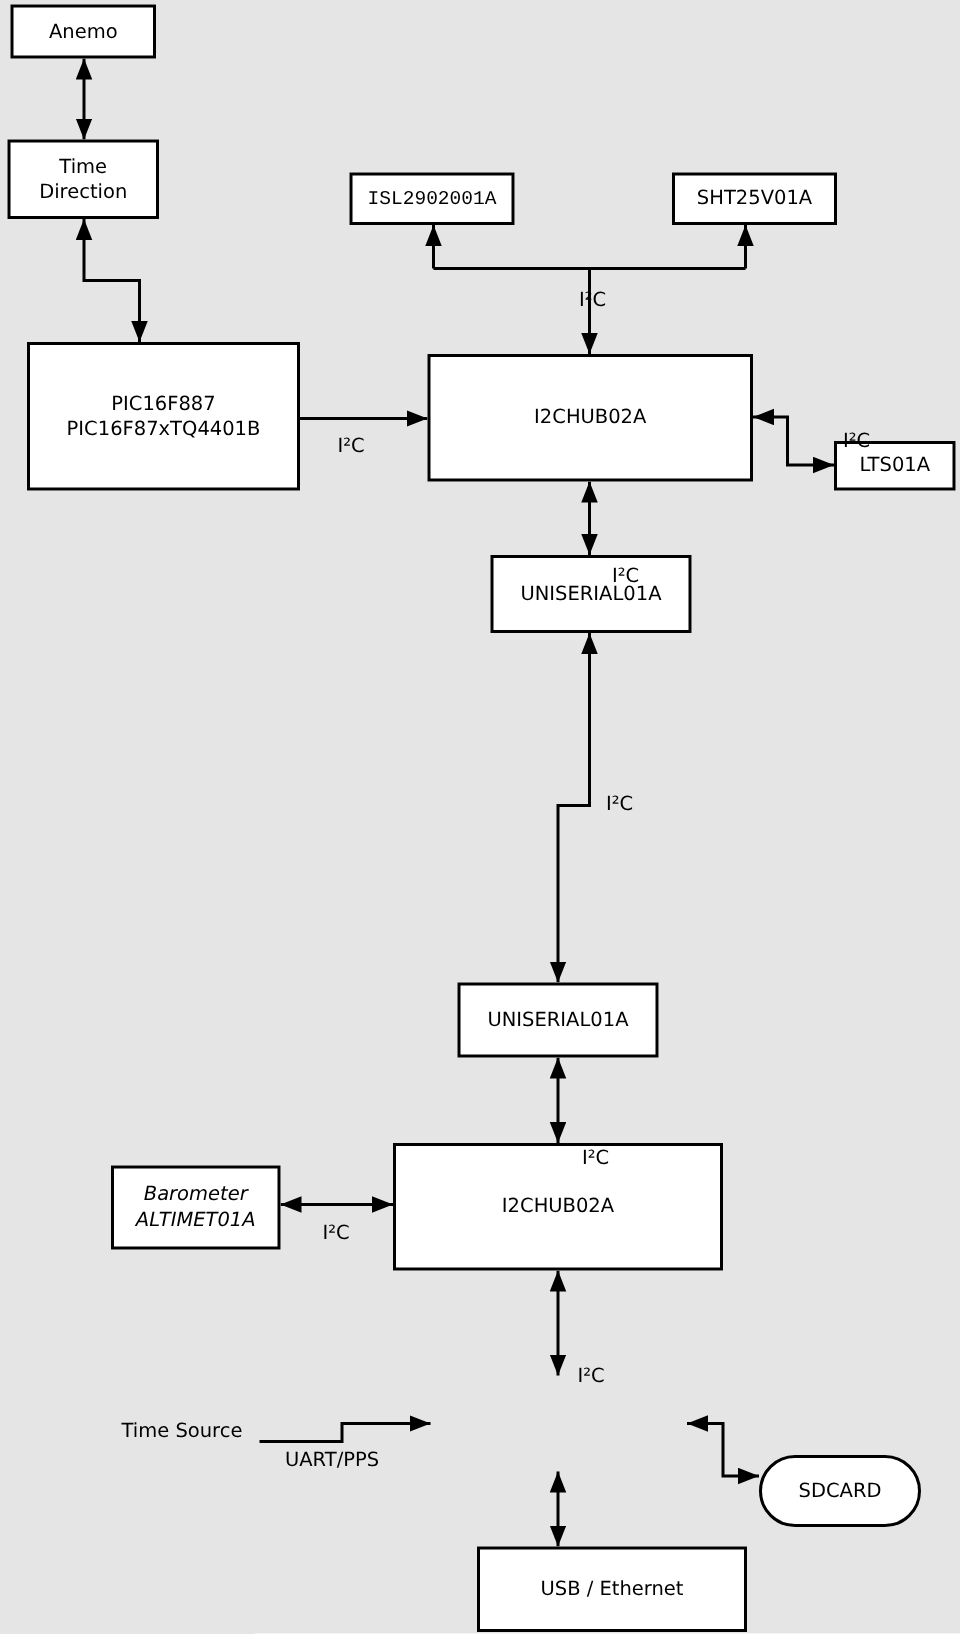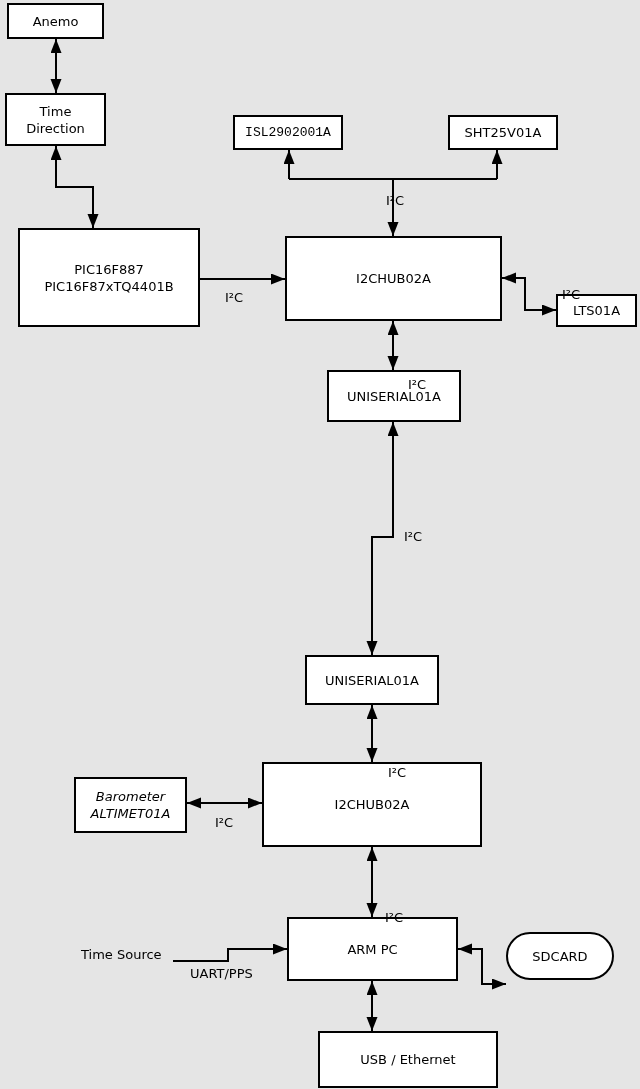--- a/index.html
+++ b/index.html
@@ -50,21 +50,21 @@
   #n-isl        { left: 233px; top: 115px;  width: 110px; height: 35px; font-family: Liberation Mono, monospace; }
   #n-sht        { left: 448px; top: 115px;  width: 110px; height: 35px; }
   #n-hub1       { left: 285px; top: 236px;  width: 217px; height: 85px; }
   #n-lts        { left: 556px; top: 294px;  width: 81px;  height: 33px; }
   #n-uni1       { left: 327px; top: 370px;  width: 134px; height: 52px; }
   #n-uni2       { left: 305px; top: 655px;  width: 134px; height: 50px; }
   #n-hub2       { left: 262px; top: 762px;  width: 220px; height: 85px; }
   #n-baro       { left: 74px;  top: 777px;  width: 113px; height: 56px; font-style: italic; }
   #n-gps        { left: 67px;  top: 936px;  width: 106px; height: 47px; }
   #n-arm        { left: 287px; top: 917px;  width: 171px; height: 64px; }
-  #n-sd         { left: 506px; top: 932px;  width: 108px; height: 48px; border-radius: 24px; }
+  #n-sd         { left: 506px; top: 970px;  width: 108px; height: 48px; border-radius: 24px; }
   #n-usb        { left: 282px; top: 1031px; width: 180px; height: 57px; margin-left: 36px; }
   
   #l-i2c-1      { left: 225px; top: 251px; }
   #l-i2c-2      { left: 386px; top: 154px; }
   #l-i2c-3      { left: 562px; top: 248px; }
   #l-i2c-4      { left: 408px; top: 338px; }
   #l-i2c-5      { left: 404px; top: 490px; }
   #l-i2c-6      { left: 388px; top: 726px; }
   #l-i2c-7      { left: 215px; top: 776px; }
   #l-i2c-8      { left: 385px; top: 871px; }
@@ -112,21 +112,20 @@
 PIC16F87xTQ4401B</div>
   <div class="node" id="n-isl">ISL2902001A</div>
   <div class="node" id="n-sht">SHT25V01A</div>
   <div class="node" id="n-hub1">I2CHUB02A</div>
   <div class="node" id="n-lts">LTS01A</div>
   <div class="node" id="n-uni1">UNISERIAL01A</div>
   <div class="node" id="n-uni2">UNISERIAL01A</div>
   <div class="node" id="n-hub2">I2CHUB02A</div>
   <div class="node" id="n-baro">Barometer
 ALTIMET01A</div>
-  <div class="node" id="n-arm">ARM PC</div>
   <div class="node" id="n-sd">SDCARD</div>
   <div class="node" id="n-usb">USB / Ethernet</div>
 
   <div class="elabel" id="l-i2c-1">I²C</div>
   <div class="elabel" id="l-i2c-2">I²C</div>
   <div class="elabel" id="l-i2c-3">I²C</div>
   <div class="elabel" id="l-i2c-4">I²C</div>
   <div class="elabel" id="l-i2c-5">I²C</div>
   <div class="elabel" id="l-i2c-6">I²C</div>
   <div class="elabel" id="l-i2c-7">I²C</div>

